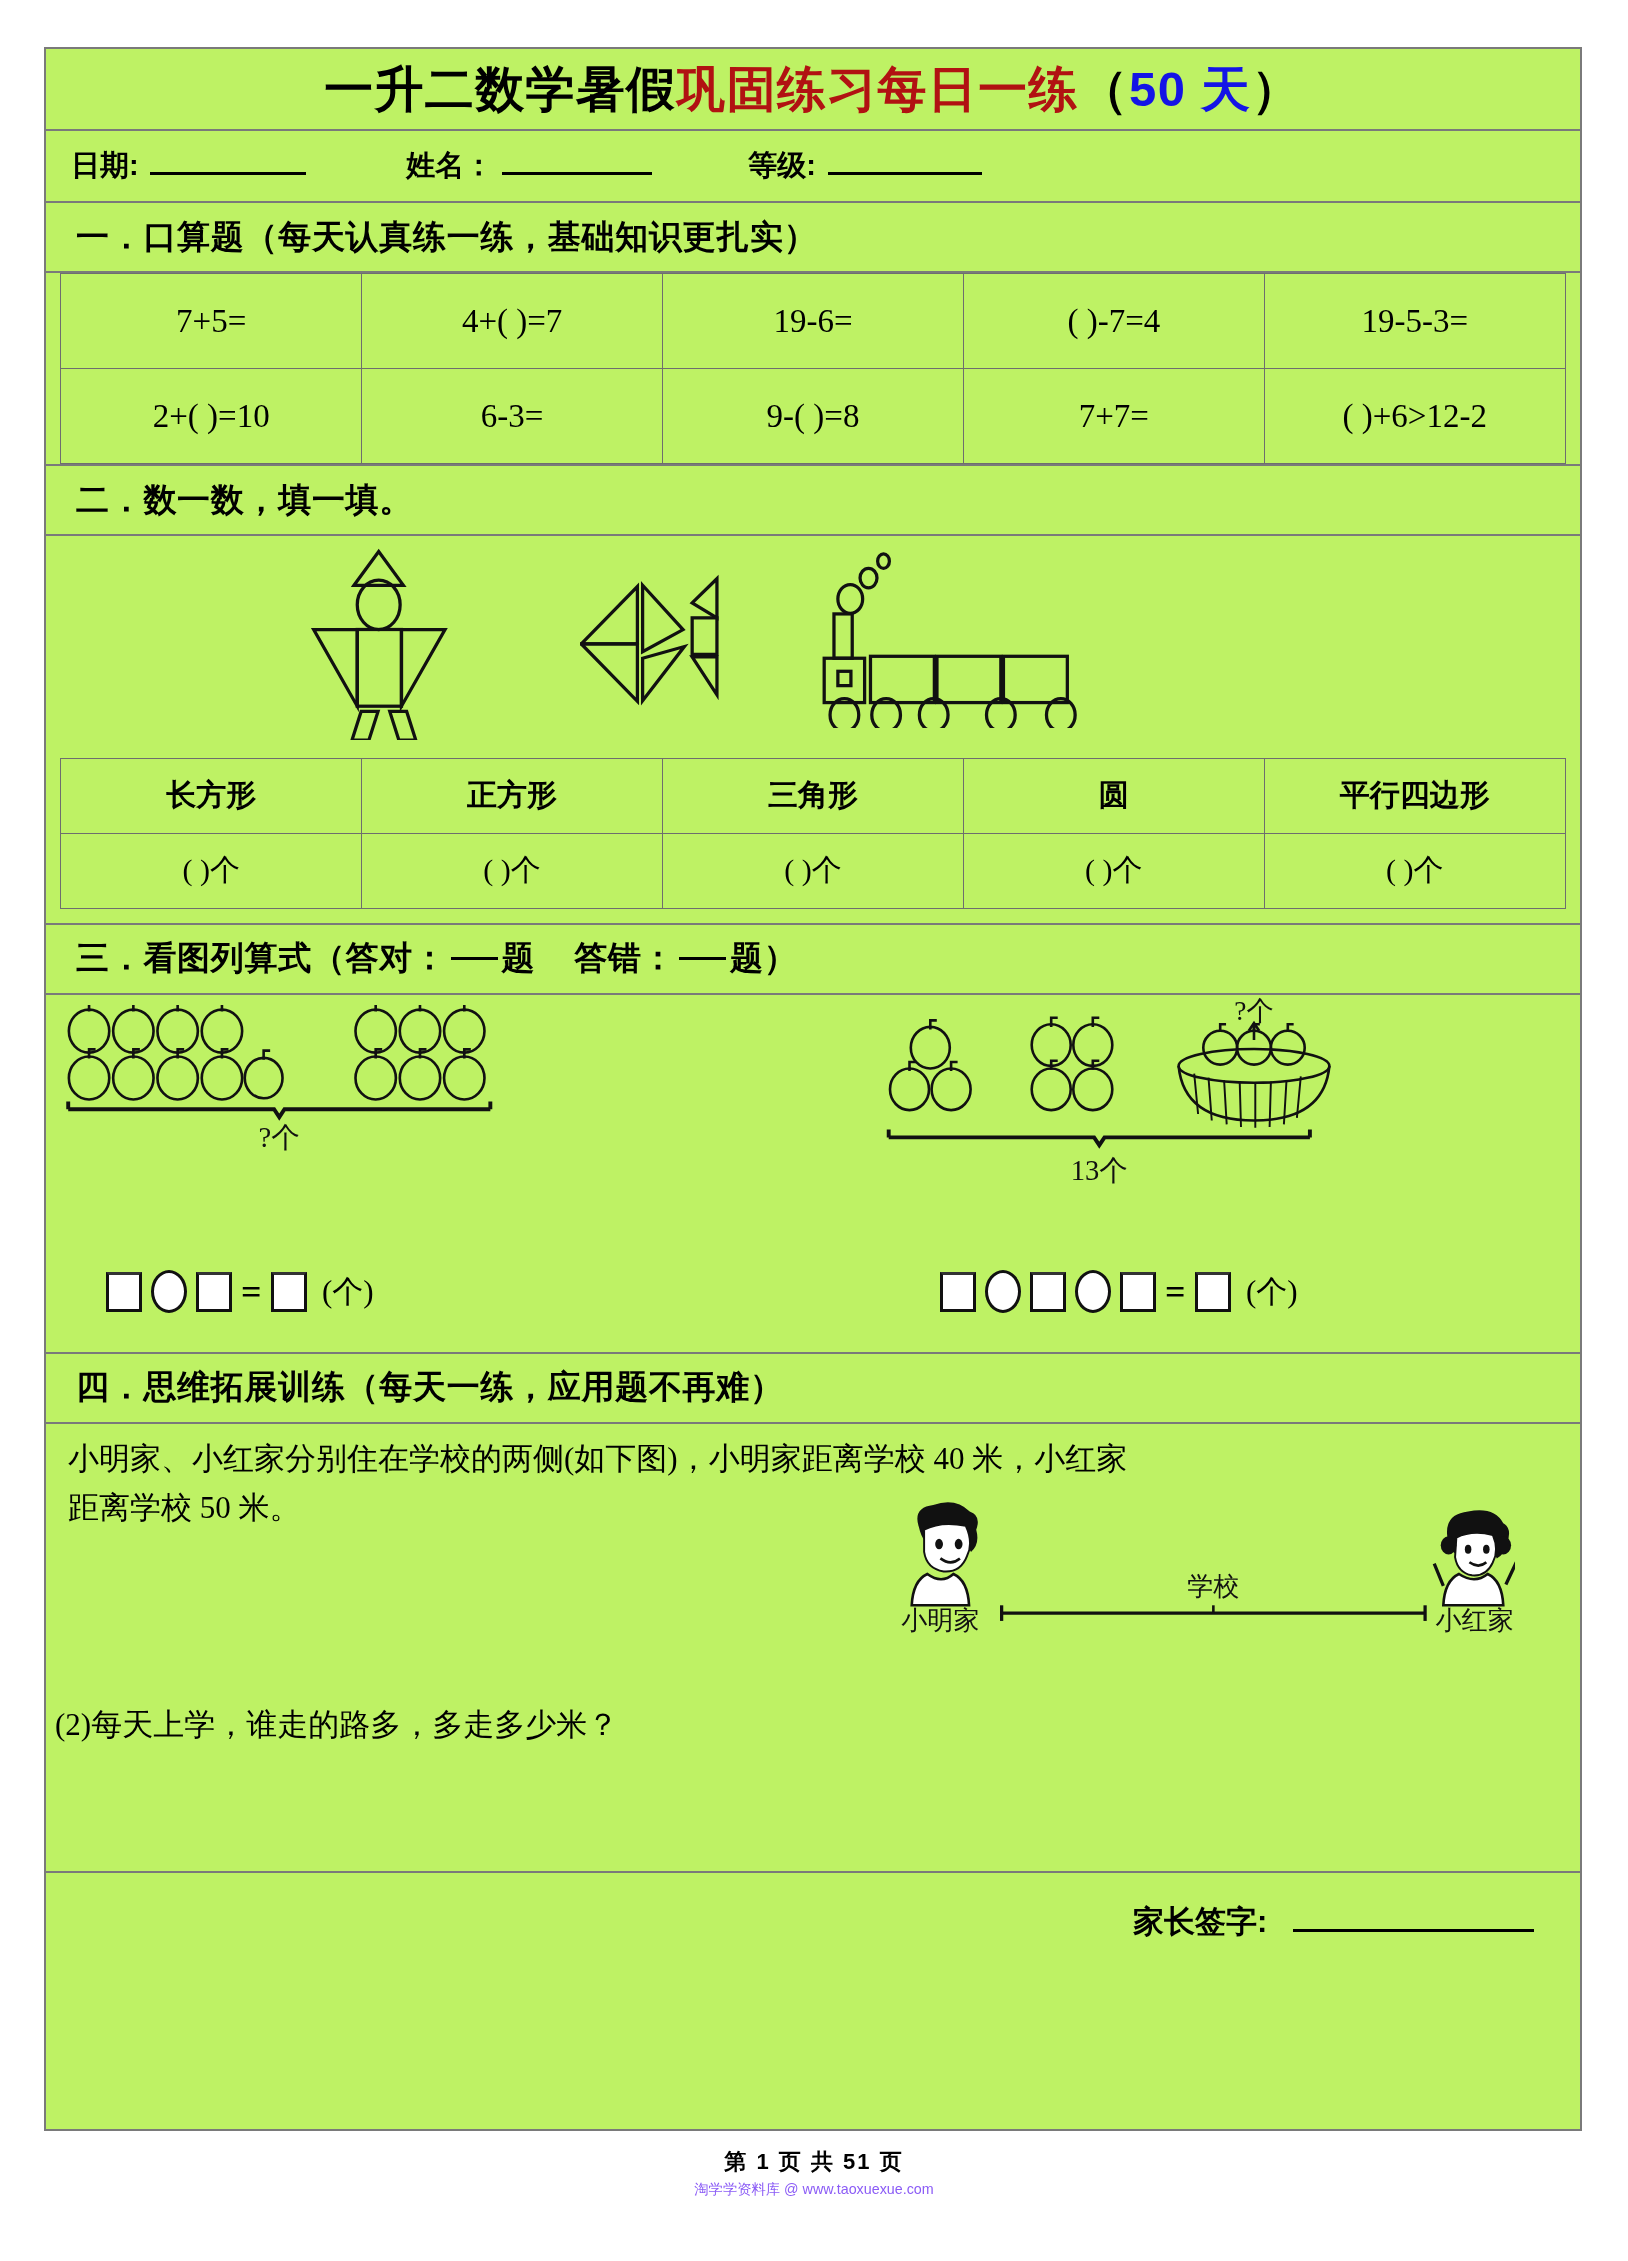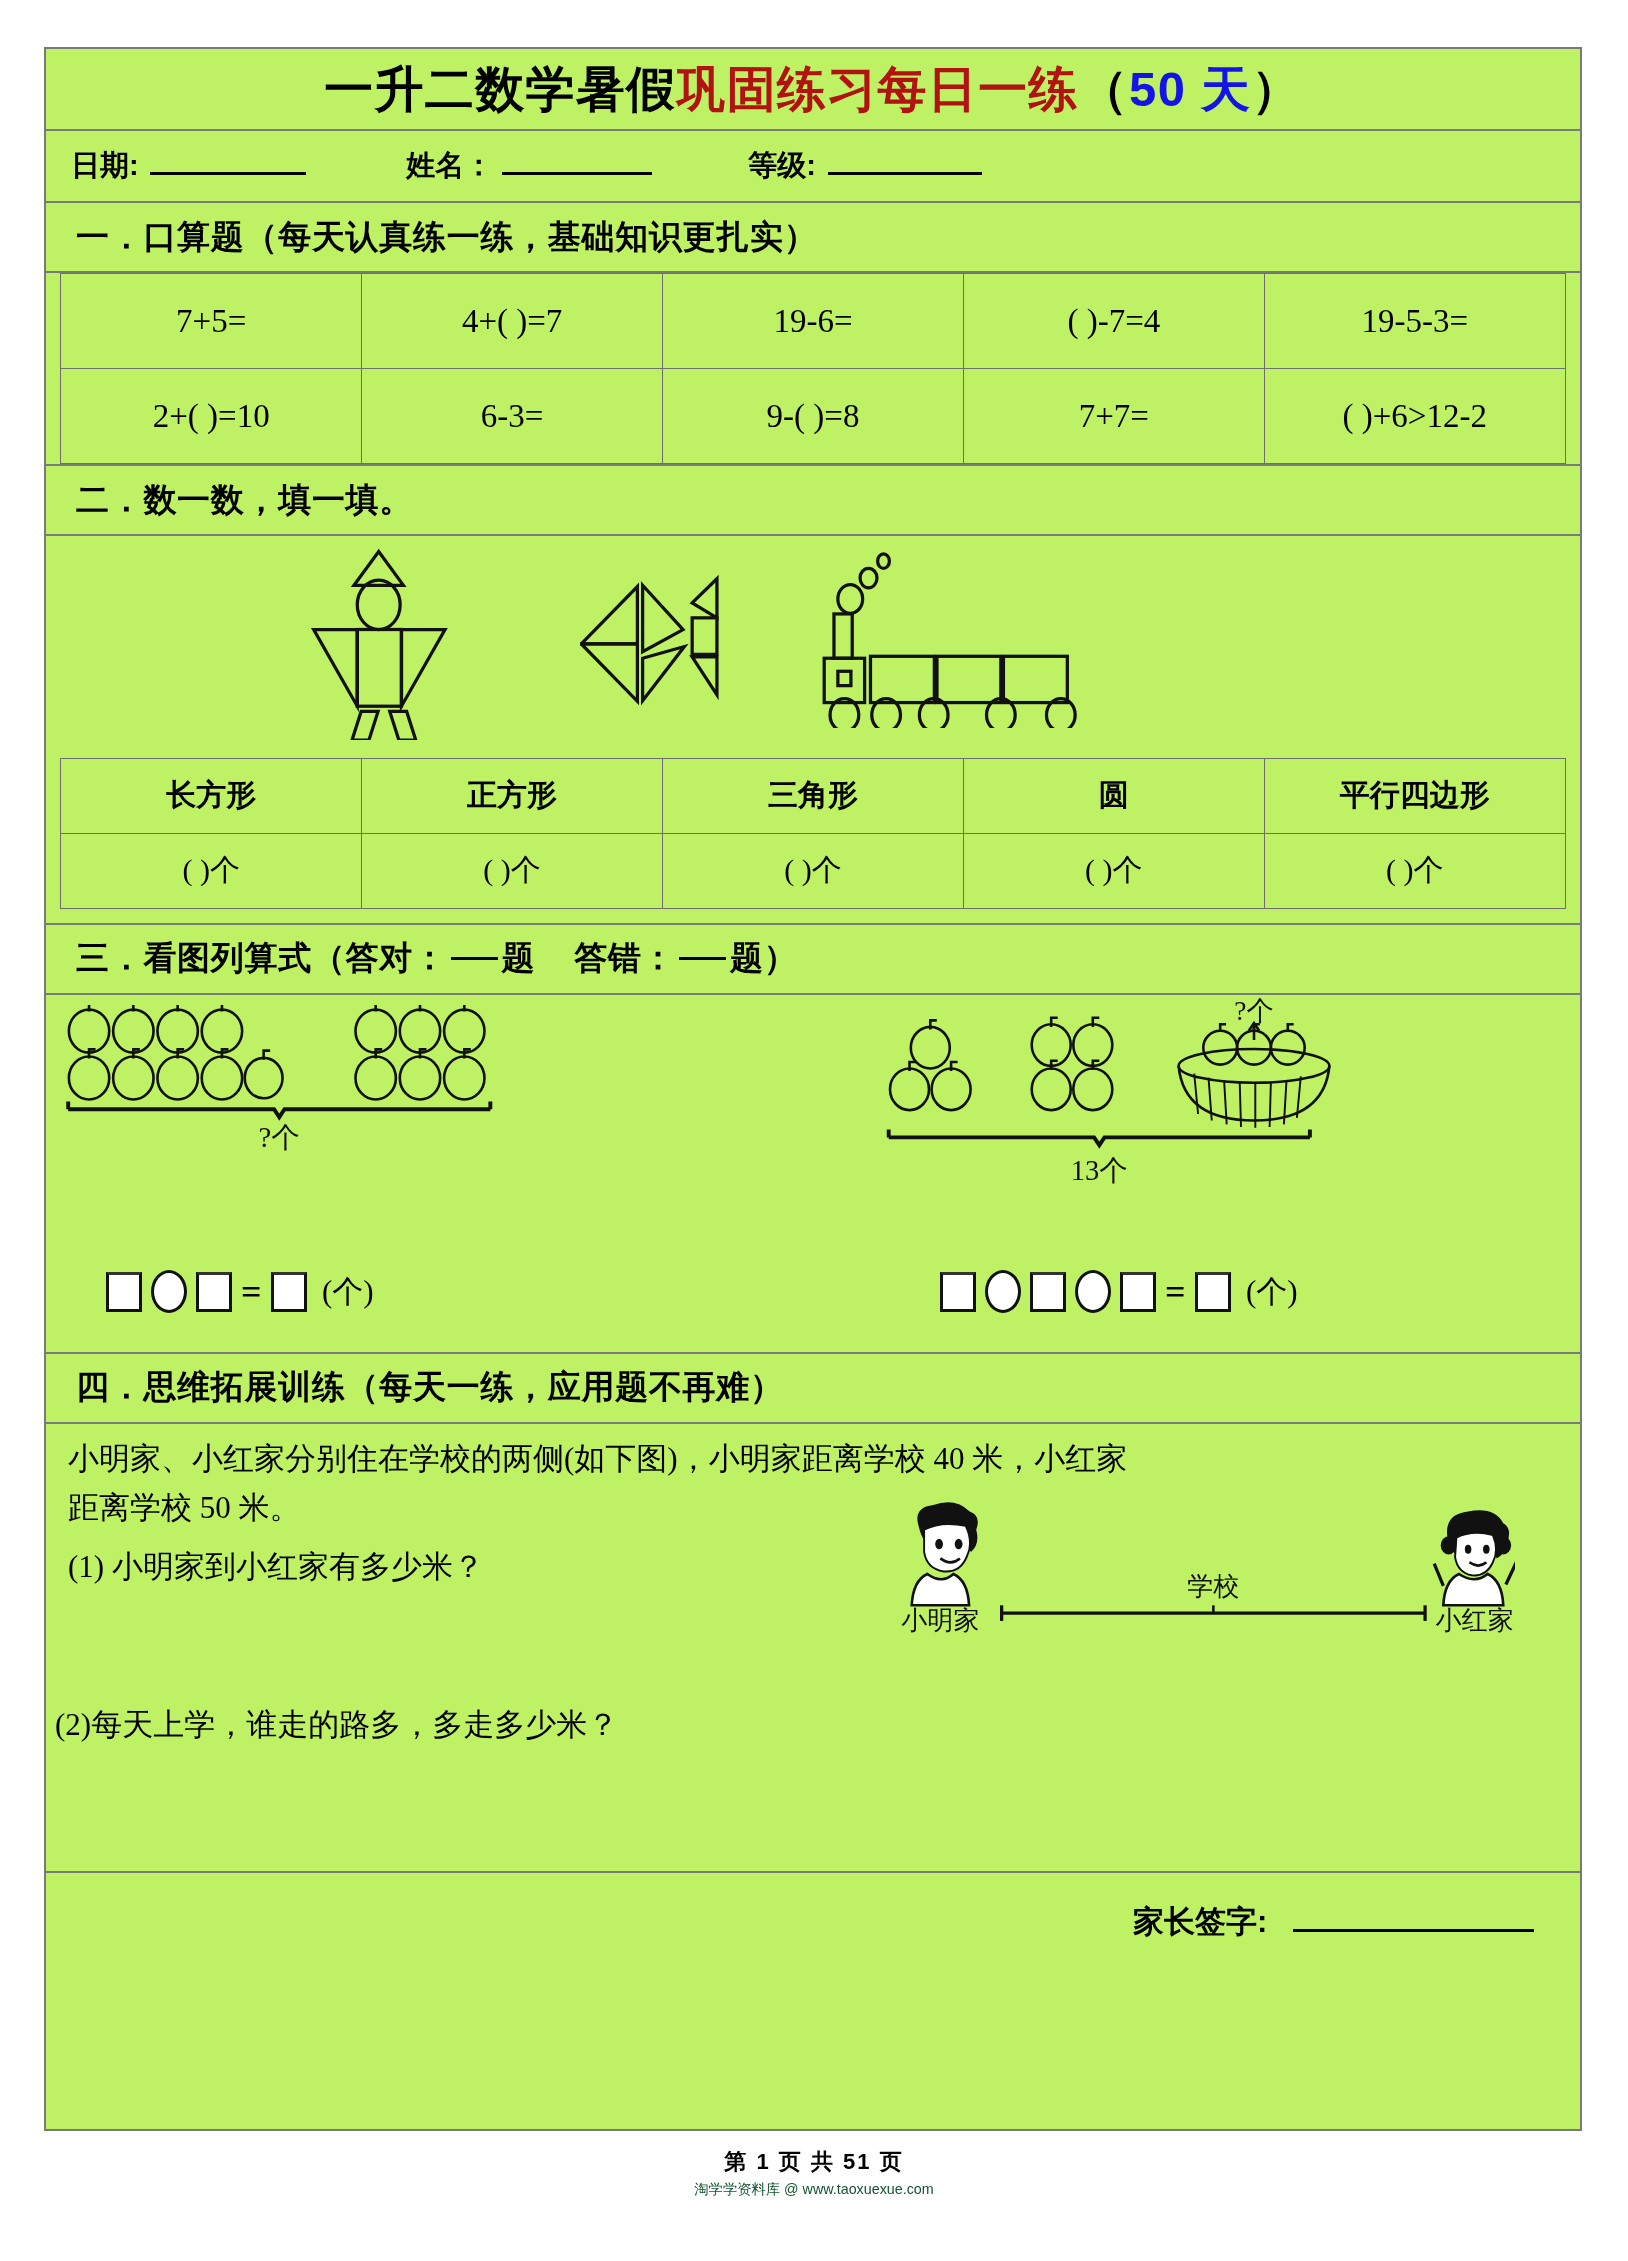--- a/index.html
+++ b/index.html
@@ -93,21 +93,21 @@
   .wp .q2{position:absolute;left:9px;top:280px;}
   .diagram{position:absolute;left:811px;top:77px;width:658px;height:163px;}
 
   
   .sign-row{height:98px;display:flex;align-items:center;justify-content:flex-end;padding-right:46px;}
   .sign{font-size:31px;font-family:"Liberation Sans",sans-serif;font-weight:bold;white-space:nowrap;}
 
   
   .footer{position:absolute;left:0;top:2147px;width:1628px;text-align:center;}
   .pagenum{font-size:22px;font-weight:bold;font-family:"Liberation Sans",sans-serif;letter-spacing:2px;}
-  .watermark{font-size:14.3px;color:#14532d;margin-top:2.6px;font-family:"Liberation Sans",sans-serif;}
+  .watermark{font-size:14.3px;color:#8b5cf6;margin-top:2.6px;font-family:"Liberation Sans",sans-serif;}
 </style>
 </head>
 <body>
 
 <div class="page">
 
   <div class="sheet">
 
     <div class="row title-row">
       <div class="title">
@@ -331,21 +331,20 @@
         <span class="sq"></span>
         <span class="unit">(个)</span>
       </div>
     </div>
 
     <div class="row sec-head">四．思维拓展训练（每天一练，应用题不再难）</div>
 
     <div class="row wp">
       <p>小明家、小红家分别住在学校的两侧(如下图)，小明家距离学校 40 米，小红家</p>
       <p>距离学校 50 米。</p>
-      <p class="q">(1)    小明家到小红家有多少米？</p>
       <p class="q2">(2)每天上学，谁走的路多，多走多少米？</p>
 
       <svg class="diagram" viewBox="0 0 1010 250">
 
         <g>
           <path d="M95 40 q-10 -30 22 -34 q34 -12 56 10 q18 6 10 28 q6 22 -8 34 l-6 -10 q-20 10 -48 4 q-20 -4 -26 -32z" fill="#111"></path>
           <path d="M103 44 q26 -14 64 -6 q12 26 2 46 q-10 26 -36 24 q-26 -4 -30 -30z" fill="#fff" stroke="#111" stroke-width="3"></path>
           <ellipse cx="126" cy="66" rx="6" ry="8" fill="#111"></ellipse>
           <ellipse cx="156" cy="66" rx="6" ry="8" fill="#111"></ellipse>
           <path d="M128 88 q16 12 30 0" fill="none" stroke="#111" stroke-width="4"></path>

